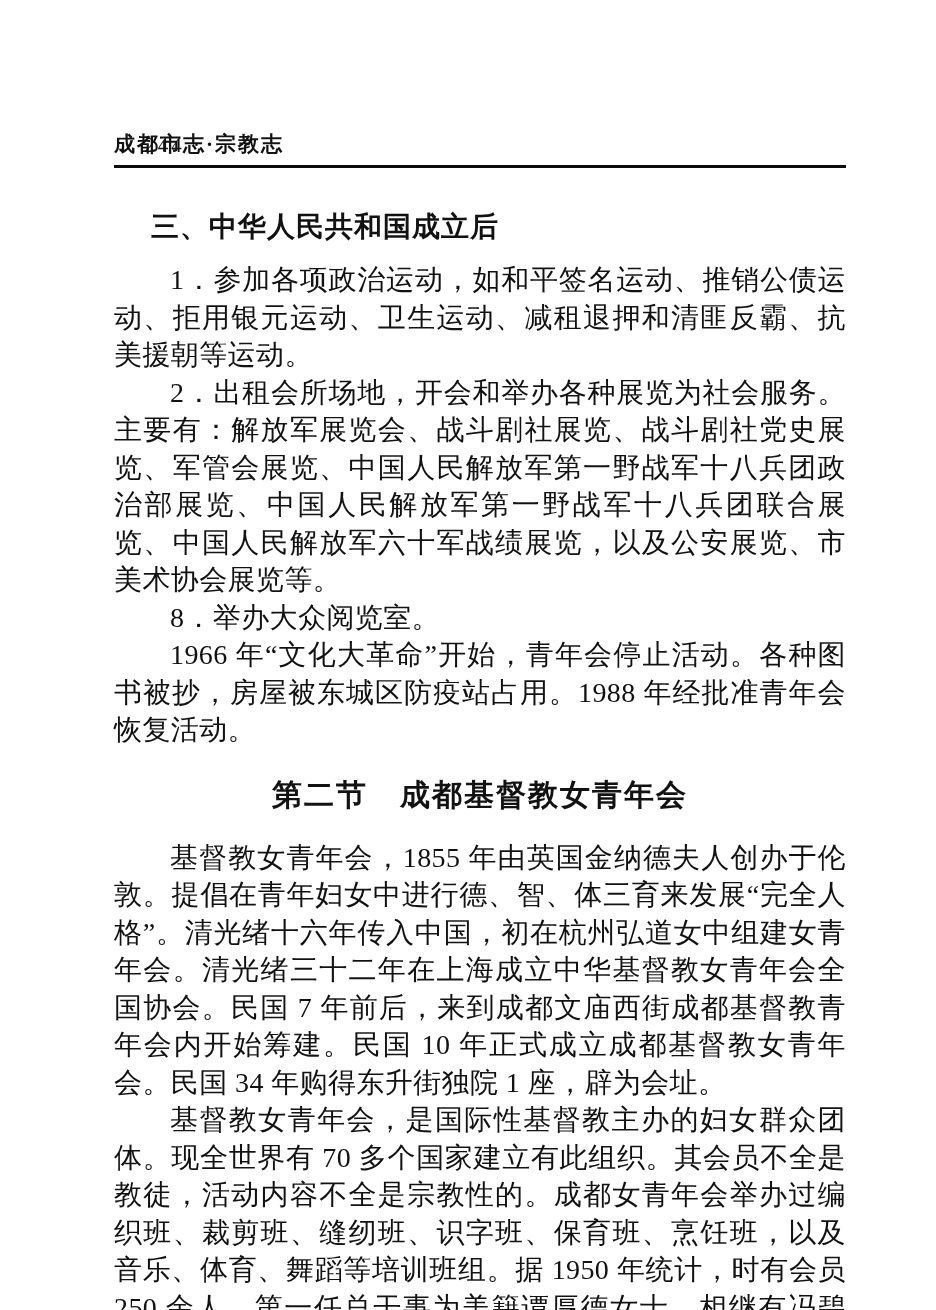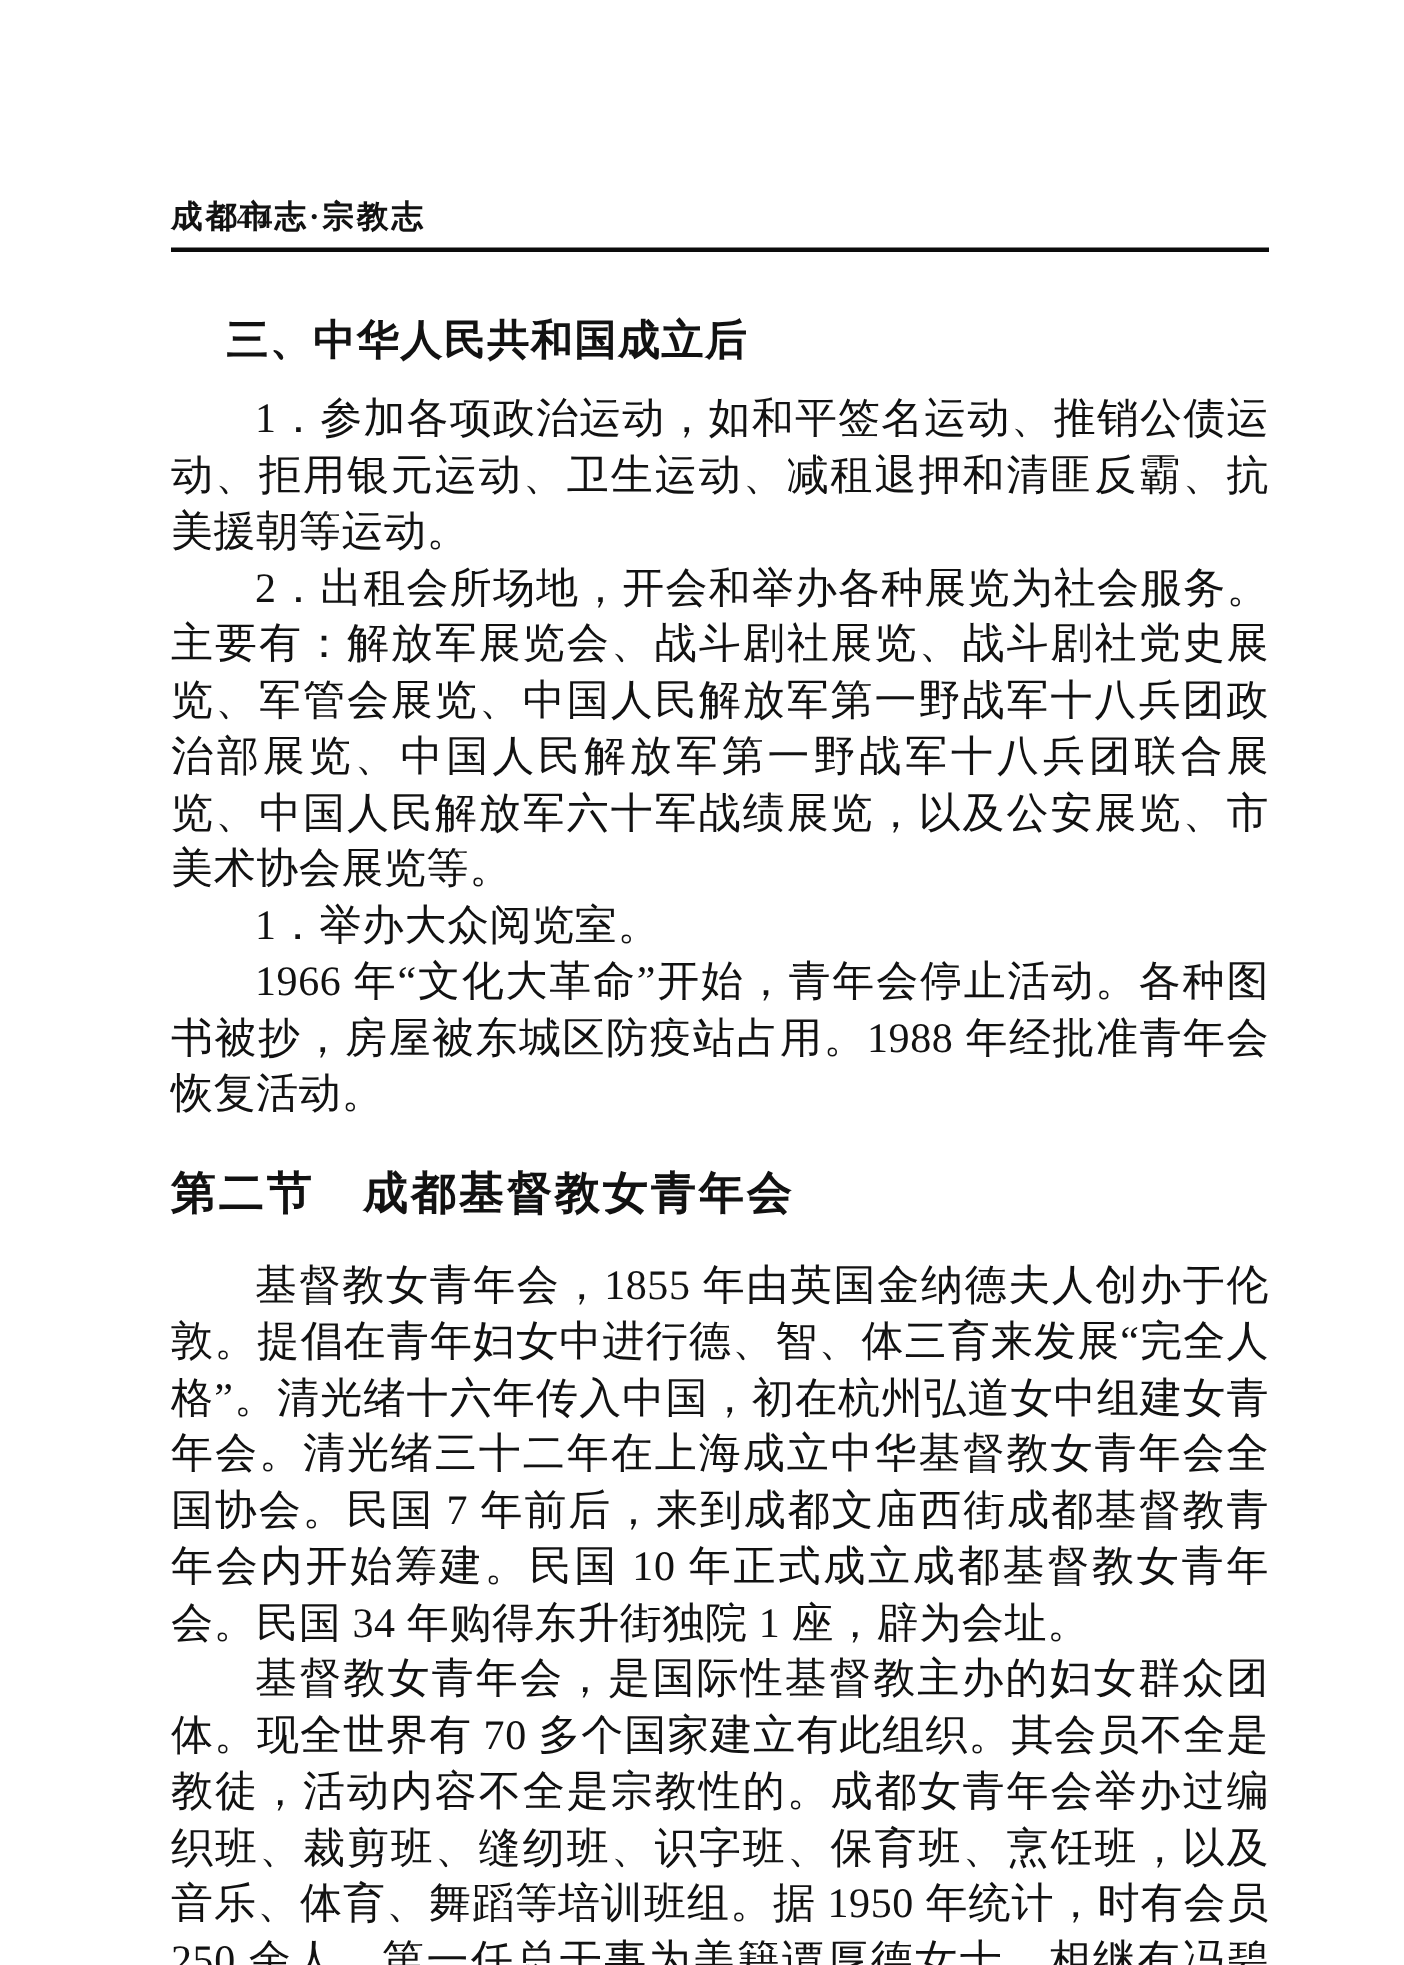--- a/index.html
+++ b/index.html
@@ -63,21 +63,21 @@
     margin: 0;
     font-size: 28px;
     line-height: 37.5px;
     text-align: justify;
     text-justify: inter-ideograph;
     text-indent: 2em;
     letter-spacing: 0.4px;
   }
   
   .section-title {
-    text-align: left;
+    text-align: center;
     font-size: 30px;
     font-weight: bold;
     letter-spacing: 2px;
     margin: 26px 0 23px 0;
     font-family: Liberation Sans, sans-serif;
   }
 </style>
 </head>
 <body>
 
@@ -88,21 +88,21 @@
     <span class="book-title">成都市志·宗教志</span>
   </header>
 
   <div class="header-rule"></div>
 
   <h2 class="subsection-heading">三、中华人民共和国成立后</h2>
 
   <div class="body-text">
     <p>1．参加各项政治运动，如和平签名运动、推销公债运动、拒用银元运动、卫生运动、减租退押和清匪反霸、抗美援朝等运动。</p>
     <p>2．出租会所场地，开会和举办各种展览为社会服务。主要有：解放军展览会、战斗剧社展览、战斗剧社党史展览、军管会展览、中国人民解放军第一野战军十八兵团政治部展览、中国人民解放军第一野战军十八兵团联合展览、中国人民解放军六十军战绩展览，以及公安展览、市美术协会展览等。</p>
-    <p>1．举办大众阅览室。</p>
+    <p>8．举办大众阅览室。</p>
     <p>1966 年“文化大革命”开始，青年会停止活动。各种图书被抄，房屋被东城区防疫站占用。1988 年经批准青年会恢复活动。</p>
   </div>
 
   <h1 class="section-title">第二节　成都基督教女青年会</h1>
 
   <div class="body-text">
     <p>基督教女青年会，1855 年由英国金纳德夫人创办于伦敦。提倡在青年妇女中进行德、智、体三育来发展“完全人格”。清光绪十六年传入中国，初在杭州弘道女中组建女青年会。清光绪三十二年在上海成立中华基督教女青年会全国协会。民国 7 年前后，来到成都文庙西街成都基督教青年会内开始筹建。民国 10 年正式成立成都基督教女青年会。民国 34 年购得东升街独院 1 座，辟为会址。</p>
     <p>基督教女青年会，是国际性基督教主办的妇女群众团体。现全世界有 70 多个国家建立有此组织。其会员不全是教徒，活动内容不全是宗教性的。成都女青年会举办过编织班、裁剪班、缝纫班、识字班、保育班、烹饪班，以及音乐、体育、舞蹈等培训班组。据 1950 年统计，时有会员 250 余人。第一任总干事为美籍谭厚德女士，相继有冯碧霞、林夜明、李明珠、宋蜀芳、张爱德、钟国英等人出任。1990 年总干事为宝仁全。崔亚汉为董事会会长，宋蜀芳、肖鼎瑛为副会长。该会为成都市妇女联合会团体会员。</p>
   </div>
 

